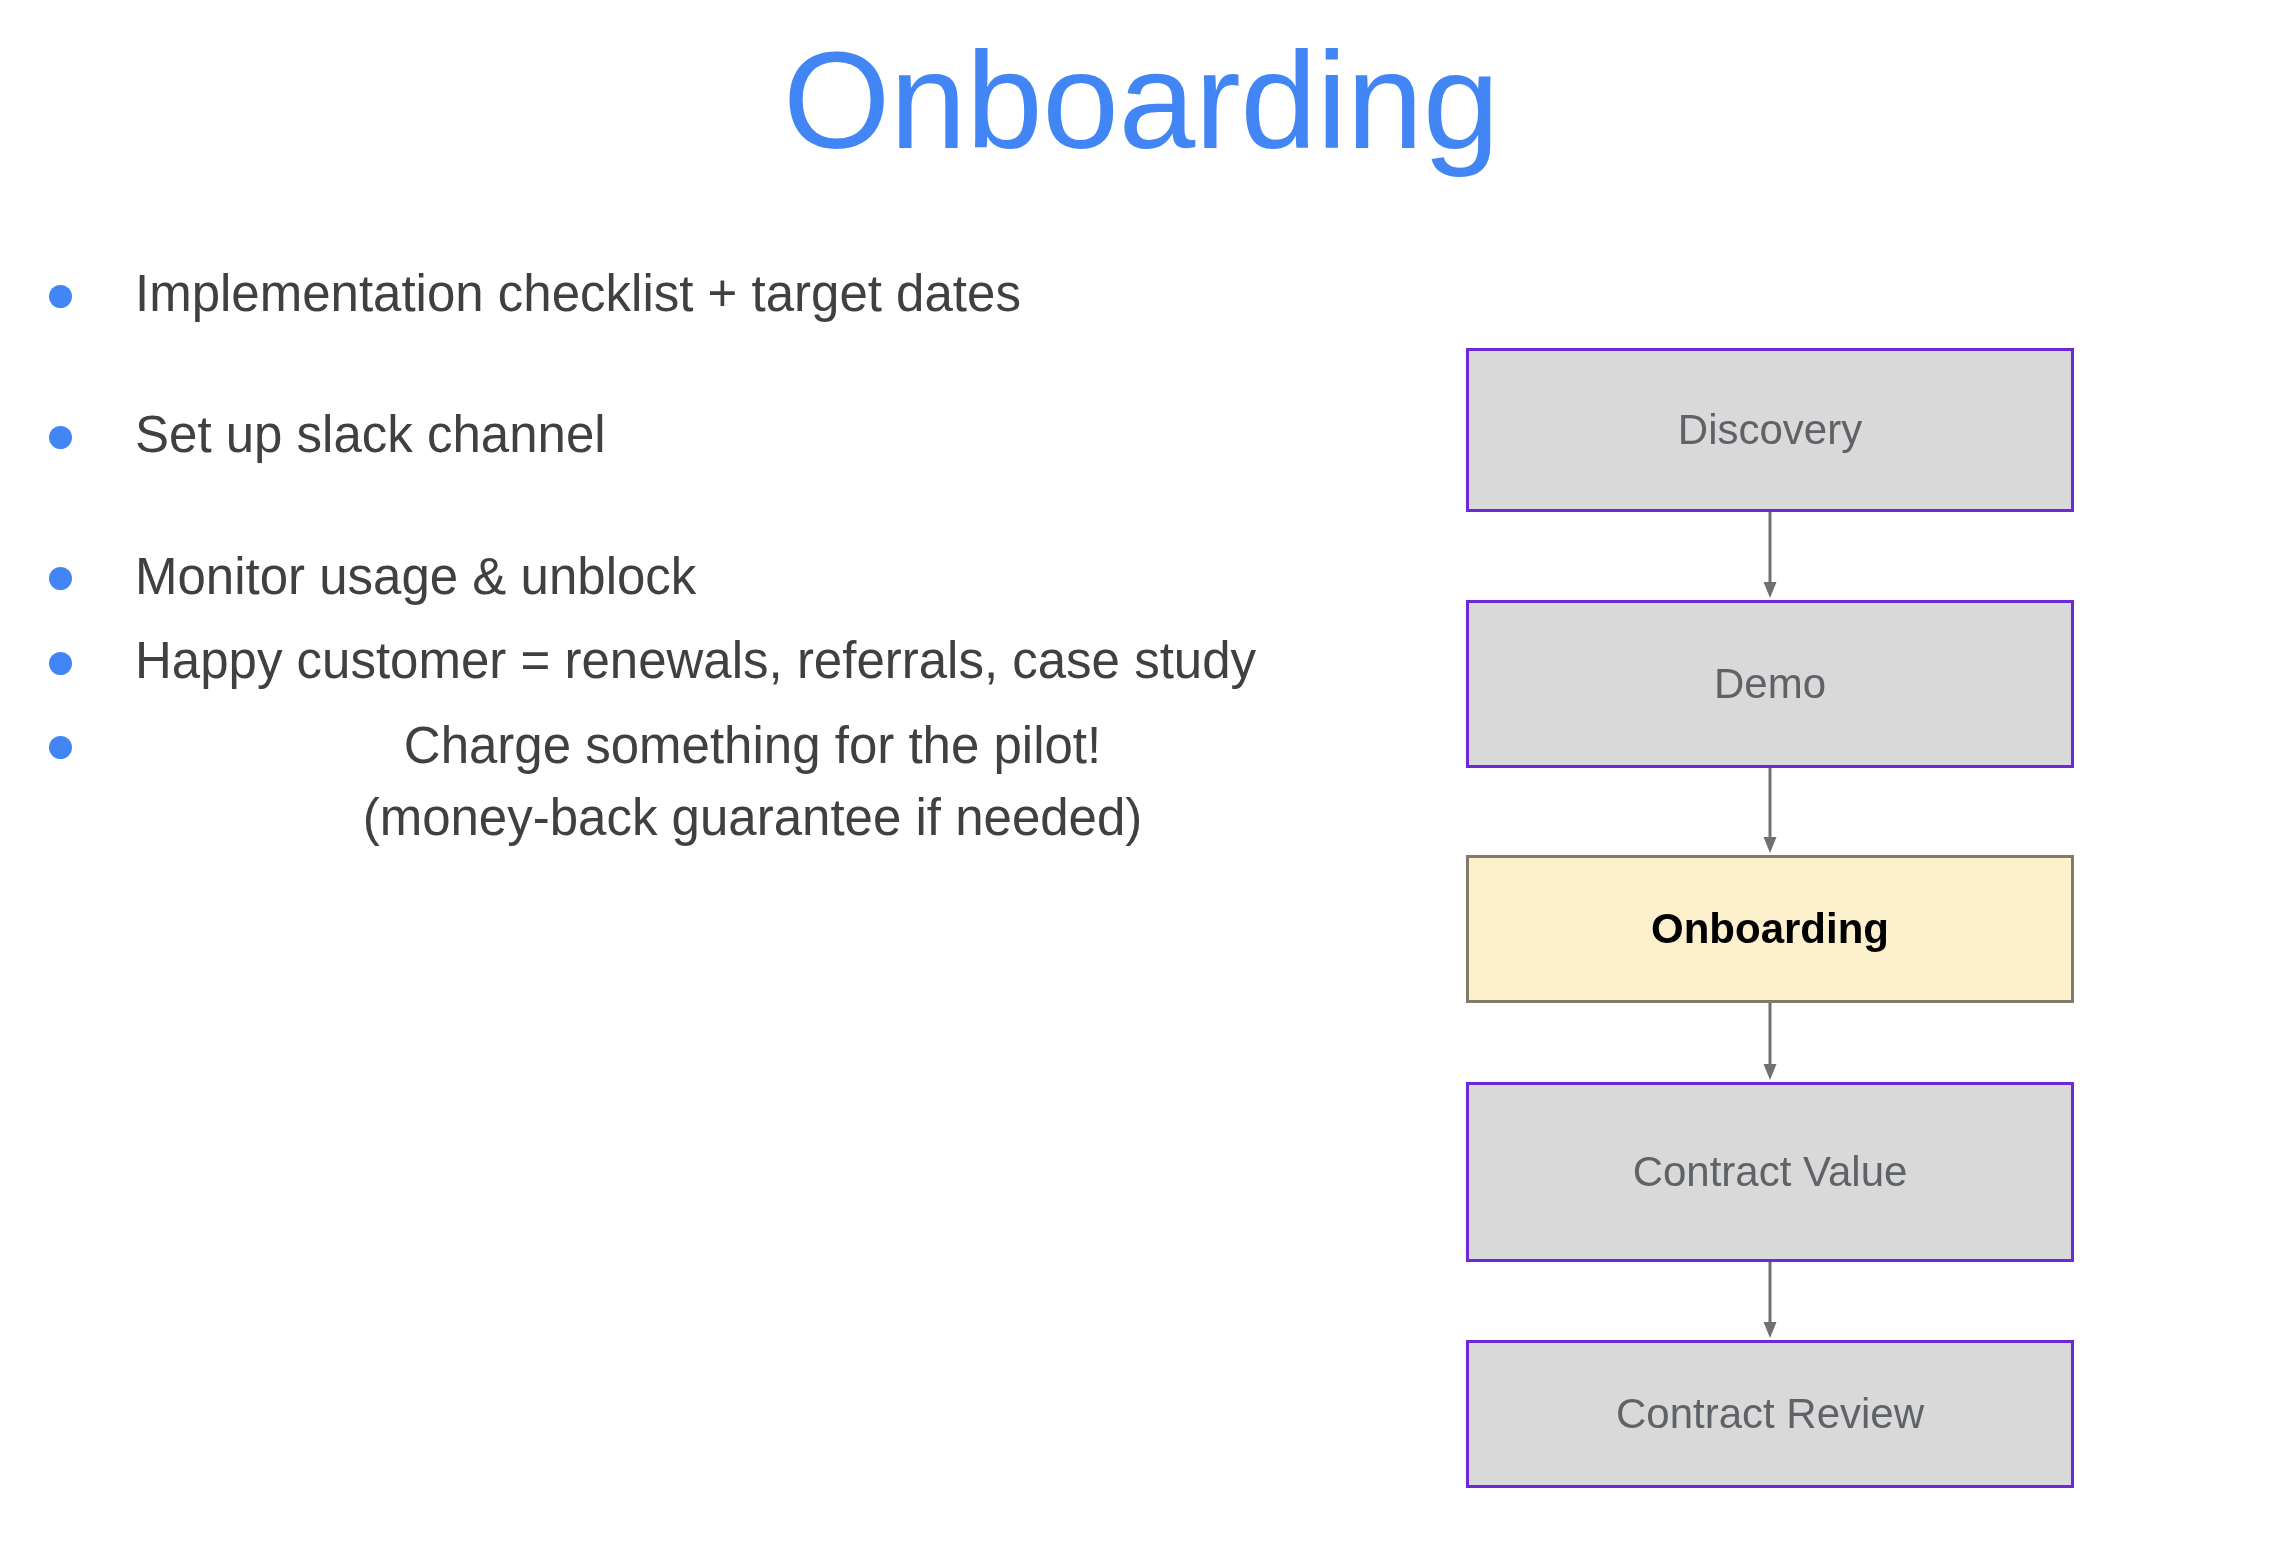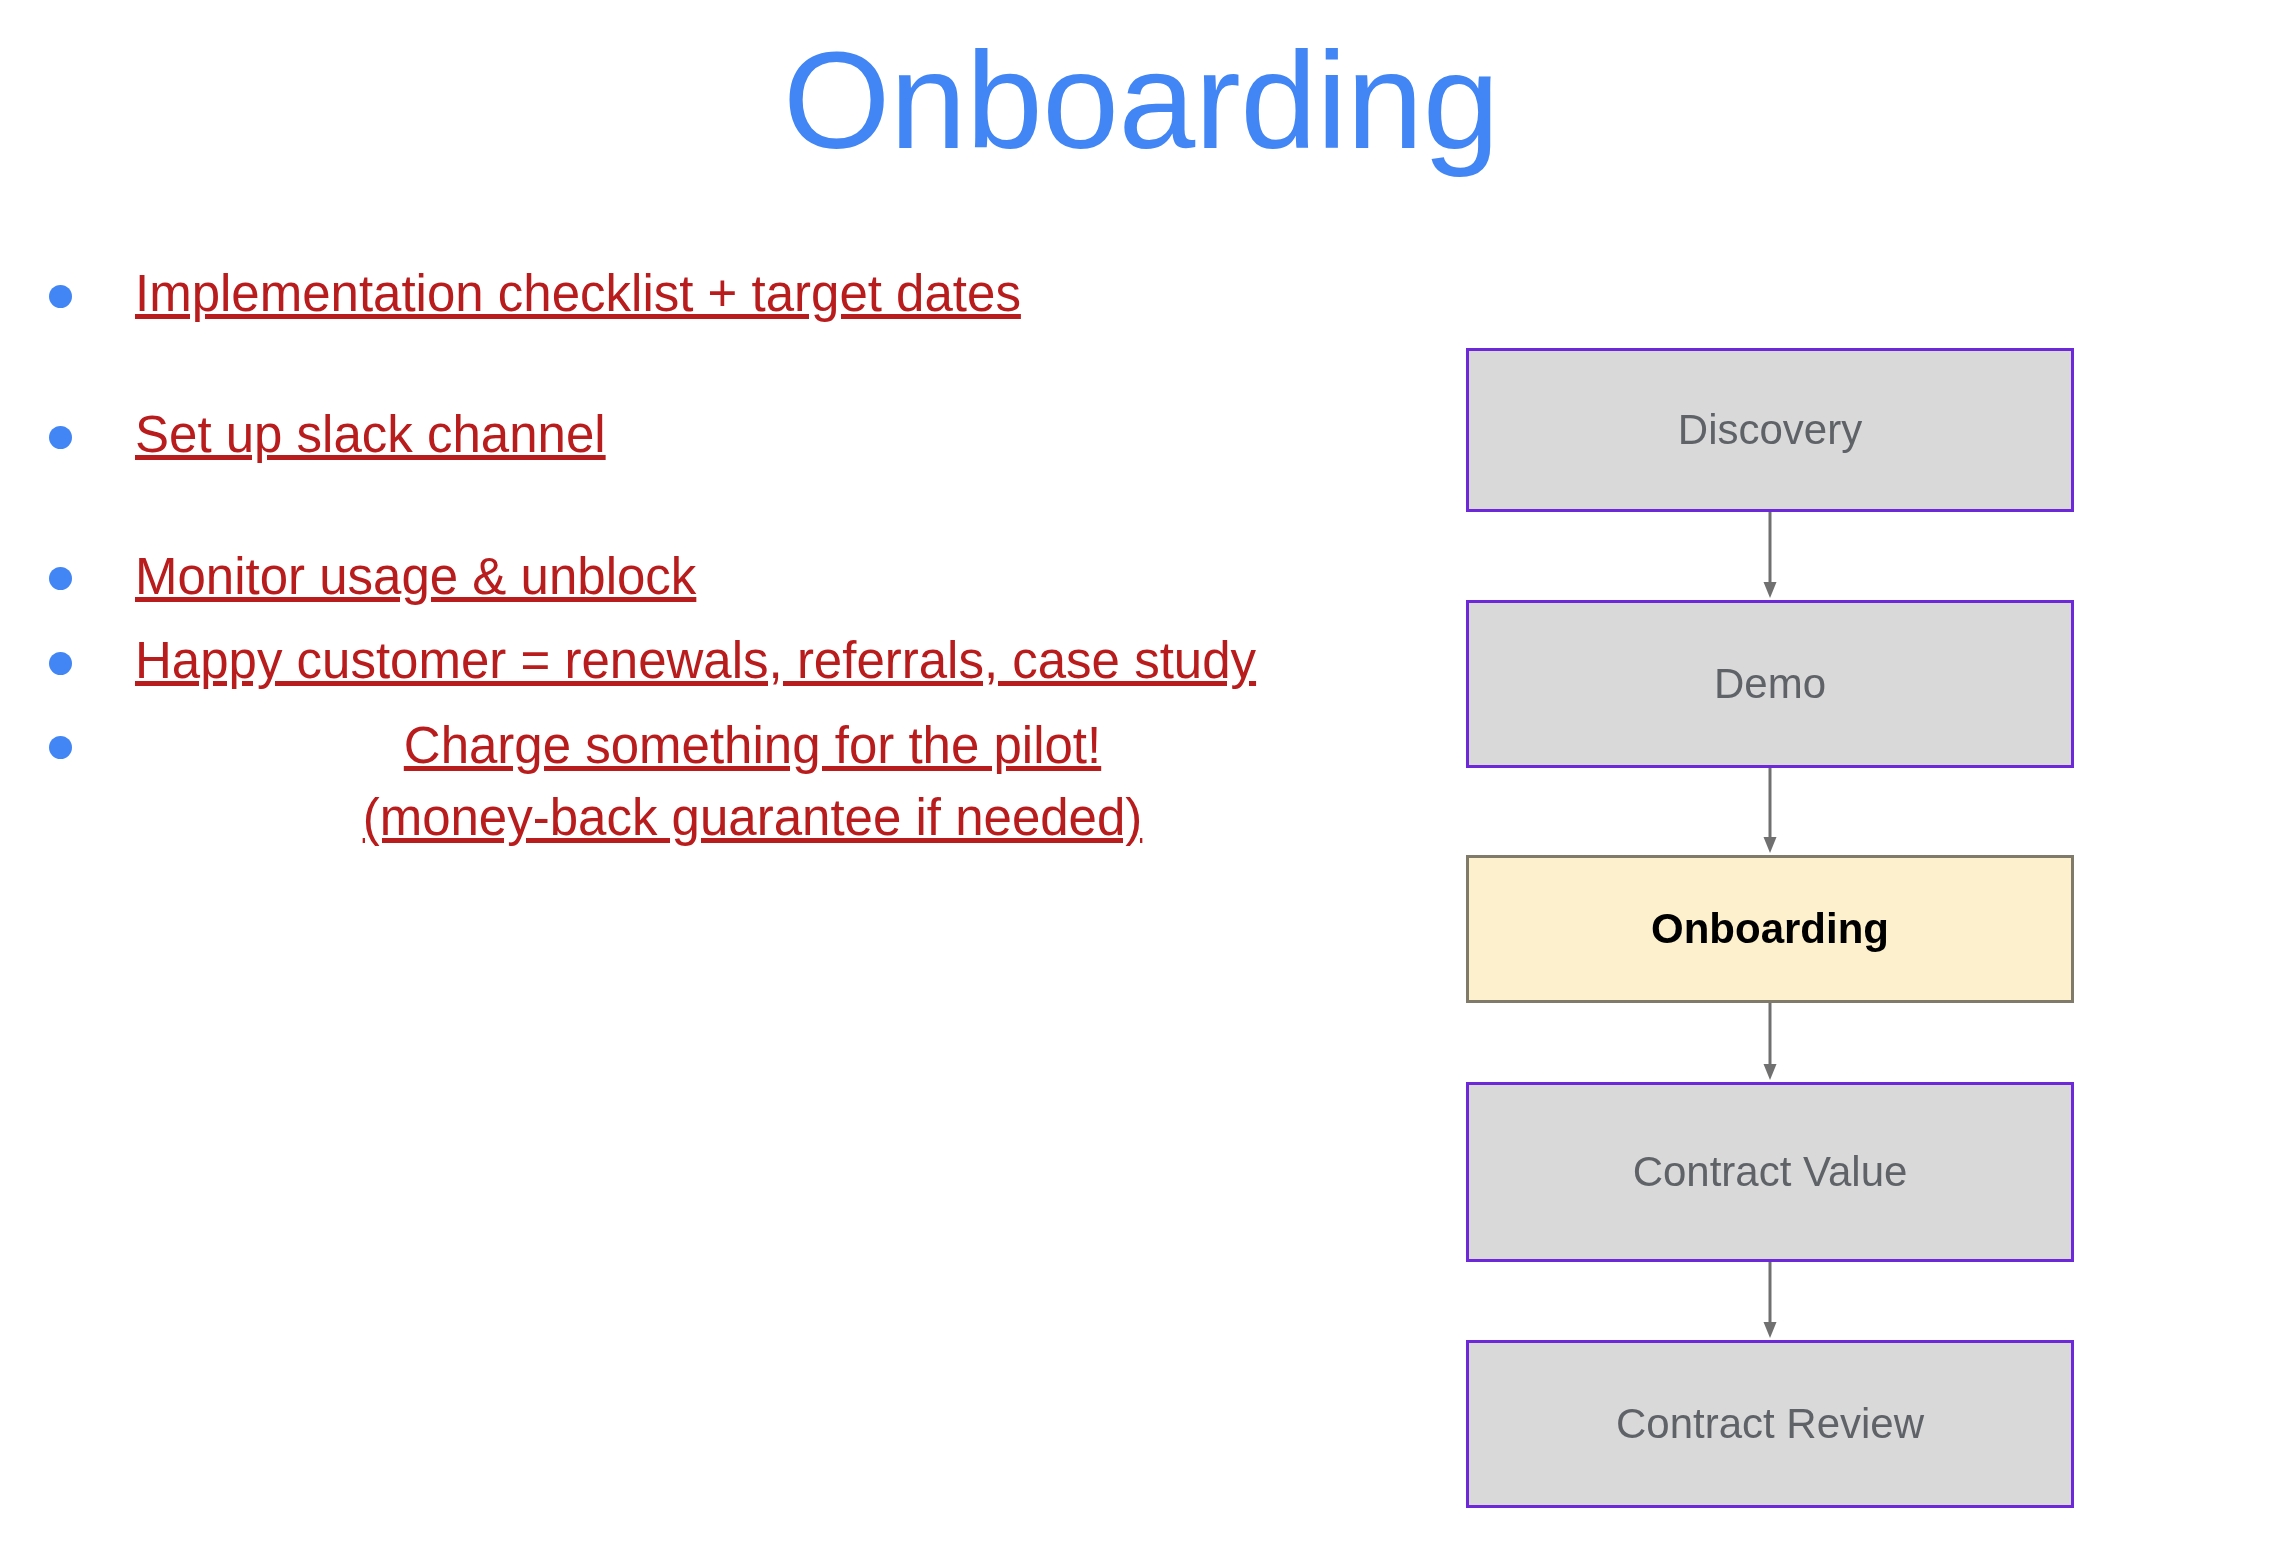--- a/index.html
+++ b/index.html
@@ -35,25 +35,24 @@
   #bullet-list {
     position: absolute;
     left: 40px;
     top: 258px;
     width: 1330px;
   }
   .bullet-row {
     position: relative;
     display: block;
     padding-left: 95px;
-    color: #b91c1c;
+    color: #404040;
     font-size: 51px;
     line-height: 1.42;
     font-weight: 400;
-    text-decoration: underline;
   }
   .bullet-dot {
     position: absolute;
     left: 9px;
     top: 0.52em;
     width: 23px;
     height: 23px;
     border-radius: 50%;
     background: #4285F4;
   }
@@ -99,21 +98,21 @@
     width: 16px;
     pointer-events: none;
   }
   .flow-arrow svg { display: block; }
 
   
   .node-0 { top: 0px;    height: 164px; }
   .node-1 { top: 252px;  height: 168px; }
   .node-2 { top: 507px;  height: 148px; }
   .node-3 { top: 734px;  height: 180px; }
-  .node-4 { top: 992px;  height: 168px; }
+  .node-4 { top: 992px;  height: 148px; }
 
   .arrow-0 { top: 164px; height: 88px; }
   .arrow-1 { top: 420px; height: 87px; }
   .arrow-2 { top: 655px; height: 79px; }
   .arrow-3 { top: 914px; height: 78px; }
 </style>
 </head>
 <body>
 
 <div id="slide-title">Onboarding</div>

